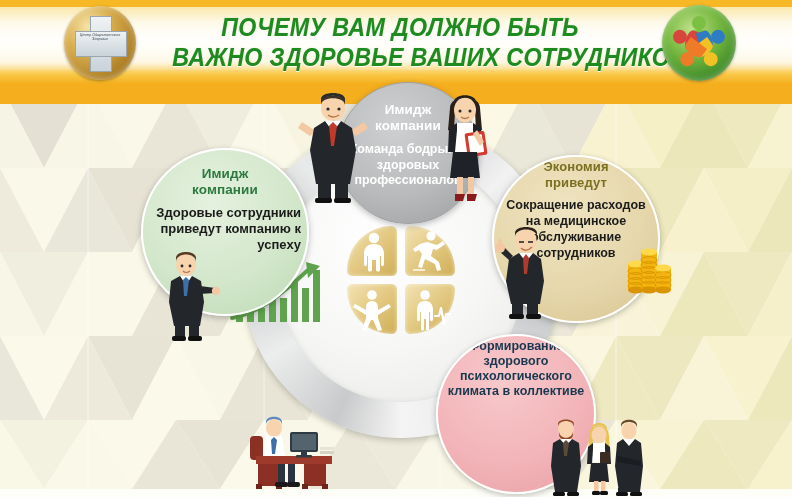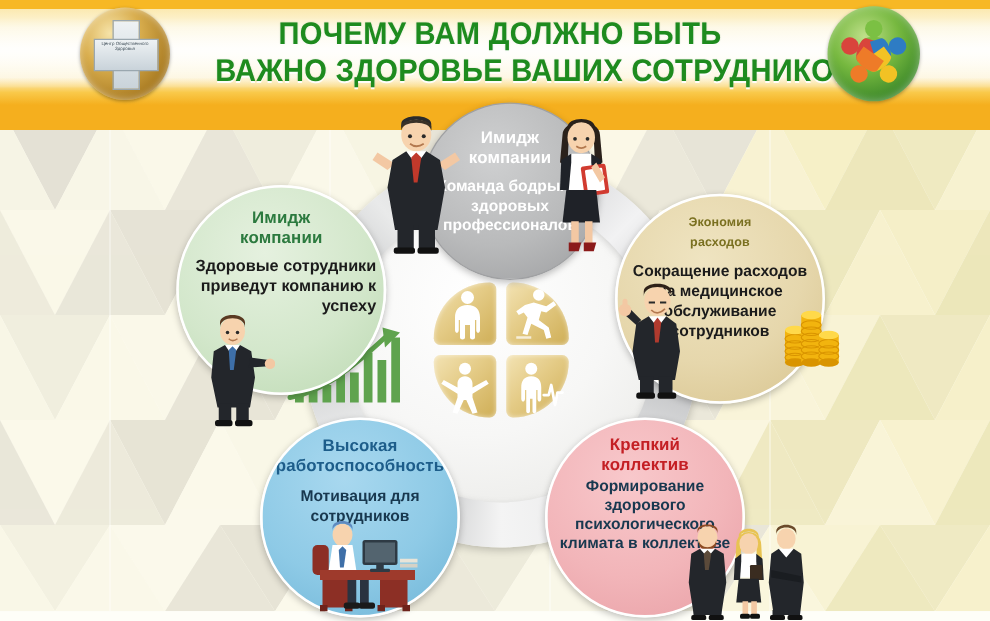--- a/index.html
+++ b/index.html
@@ -25,20 +25,21 @@
     left: 0; top: 0;
     width: 792px;
     height: 104px;
     background: linear-gradient(
         to bottom,
         #F7B825 0px, #F7B825 7px,
         #FBE9B0 7px, #FDF7DF 22px,
         #FEFCF0 42px, #FDF4D8 62px,
         #F9C94A 74px, #F5AF1E 84px);
     overflow: hidden;
+    font-style: italic;
   }
   .header-sheen {
     position: absolute;
     left: 0; top: 14px;
     width: 792px; height: 56px;
     background: linear-gradient(to bottom, rgba(255,255,255,0.0), rgba(255,255,255,0.85) 45%, rgba(255,255,255,0.1));
     pointer-events: none;
   }
 
   .title-block {
@@ -200,21 +201,21 @@
   .b-left .b-body  { font-size: 13px; line-height: 16px; color: #1b1b1b; margin-top: 7px; padding: 0 6px; text-align: right; }
 
   
   .b-right {
     left: 492px; top: 155px;
     width: 168px; height: 168px;
     background: radial-gradient(circle at 42% 32%, #efe4c1 0%, #e6d7ac 55%, #d7c38d 100%);
     border: 2px solid #ffffff;
     z-index: 14;
   }
-  .b-right .b-title { font-size: 10px; line-height: 16px; color: #7A7020; margin-top: 14px; }
+  .b-right .b-title { font-size: 13px; line-height: 16px; color: #7A7020; margin-top: 2px; }
   .b-right .b-body  { font-size: 12.5px; line-height: 16px; color: #1b1b1b; margin-top: 6px; padding: 0 7px; }
 
   
   .b-bl {
     left: 208px; top: 334px;
     width: 160px; height: 160px;
     background: radial-gradient(circle at 42% 30%, #a8d8ef 0%, #8ECAE6 55%, #6EB4D6 100%);
     border: 2px solid #ffffff;
     z-index: 14;
   }
@@ -511,21 +512,21 @@
       <rect x="13" y="75" width="10" height="17" fill="#23262B"></rect>
       <rect x="27" y="75" width="10" height="17" fill="#23262B"></rect>
       <rect x="10" y="88" width="14" height="5" rx="2" fill="#111"></rect>
       <rect x="26" y="88" width="14" height="5" rx="2" fill="#111"></rect>
     </svg>
   </div>
 
   <div class="bubble b-right">
     <div class="b-title">
       <span>Экономия</span><br>
-      <span>расходов</span>
+      <span>приведут</span>
     </div>
     <div class="b-body">Сокращение расходов на медицинское обслуживание сотрудников</div>
   </div>
 
   <div class="fig" style="left:492px; top:224px; z-index:22;">
     <svg width="64" height="96" viewBox="0 0 64 96">
       <ellipse cx="34" cy="17" rx="10.5" ry="11.5" fill="#F7D3AE"></ellipse>
       <path d="M23 13 C23 3 45 3 45 13 L45 9 C45 1 23 1 23 9 Z" fill="#2E2118"></path>
       <path d="M27 18 L32 18" stroke="#2a2a2a" stroke-width="1.6"></path>
       <path d="M36 18 L41 18" stroke="#2a2a2a" stroke-width="1.6"></path>
@@ -581,27 +582,20 @@
             <ellipse cx="37" cy="47" rx="8" ry="3.4"></ellipse>
             <ellipse cx="37" cy="42" rx="8" ry="3.4"></ellipse>
             <ellipse cx="37" cy="37" rx="8" ry="3.4"></ellipse>
           </g>
           <ellipse cx="37" cy="30" rx="8" ry="3.4" fill="#FFD94A"></ellipse>
         </g>
       </g>
     </svg>
   </div>
 
-  <div class="bubble b-bl">
-    <div class="b-title">
-      <span>Высокая</span><br>
-      <span>работоспособность</span>
-    </div>
-    <div class="b-body">Мотивация для сотрудников</div>
-  </div>
 
   <div class="deskfig">
     <svg width="100" height="78" viewBox="0 0 100 78">
 
       <rect x="12" y="22" width="13" height="24" rx="4" fill="#8C2F25"></rect>
 
       <ellipse cx="36" cy="14" rx="8" ry="9" fill="#F7D3AE"></ellipse>
       <path d="M28 11 C28 3 44 3 44 11 L44 8 C44 1 28 1 28 8 Z" fill="#5E8ABF"></path>
       <path d="M28 22 L44 22 L47 42 L25 42 Z" fill="#ffffff"></path>
       <path d="M36 23 L39 26 L37 40 L34 40 L33 26 Z" fill="#3E6FA8"></path>
@@ -623,24 +617,20 @@
       <rect x="54" y="20" width="24" height="16" fill="#53646F"></rect>
       <rect x="63" y="38" width="6" height="4" fill="#2E3A44"></rect>
       <rect x="58" y="41" width="16" height="2.5" rx="1" fill="#2E3A44"></rect>
 
       <rect x="82" y="33" width="14" height="3" fill="#E8E4D8"></rect>
       <rect x="82" y="37" width="14" height="3" fill="#D6D2C6"></rect>
     </svg>
   </div>
 
   <div class="bubble b-br">
-    <div class="b-title">
-      <span>Крепкий</span><br>
-      <span>коллектив</span>
-    </div>
     <div class="b-body">Формирование здорового психологического климата в коллективе</div>
   </div>
 
   <div class="teamfig">
     <svg width="98" height="78" viewBox="0 0 98 78">
 
       <g>
         <ellipse cx="18" cy="12" rx="8" ry="9" fill="#F7D3AE"></ellipse>
         <path d="M10 9 C10 1 26 1 26 9 L26 6 C26 0 10 0 10 6 Z" fill="#8E4B22"></path>
         <path d="M11 13 C11 22 25 22 25 13 L25 16 C25 24 11 24 11 16 Z" fill="#8E4B22"></path>

